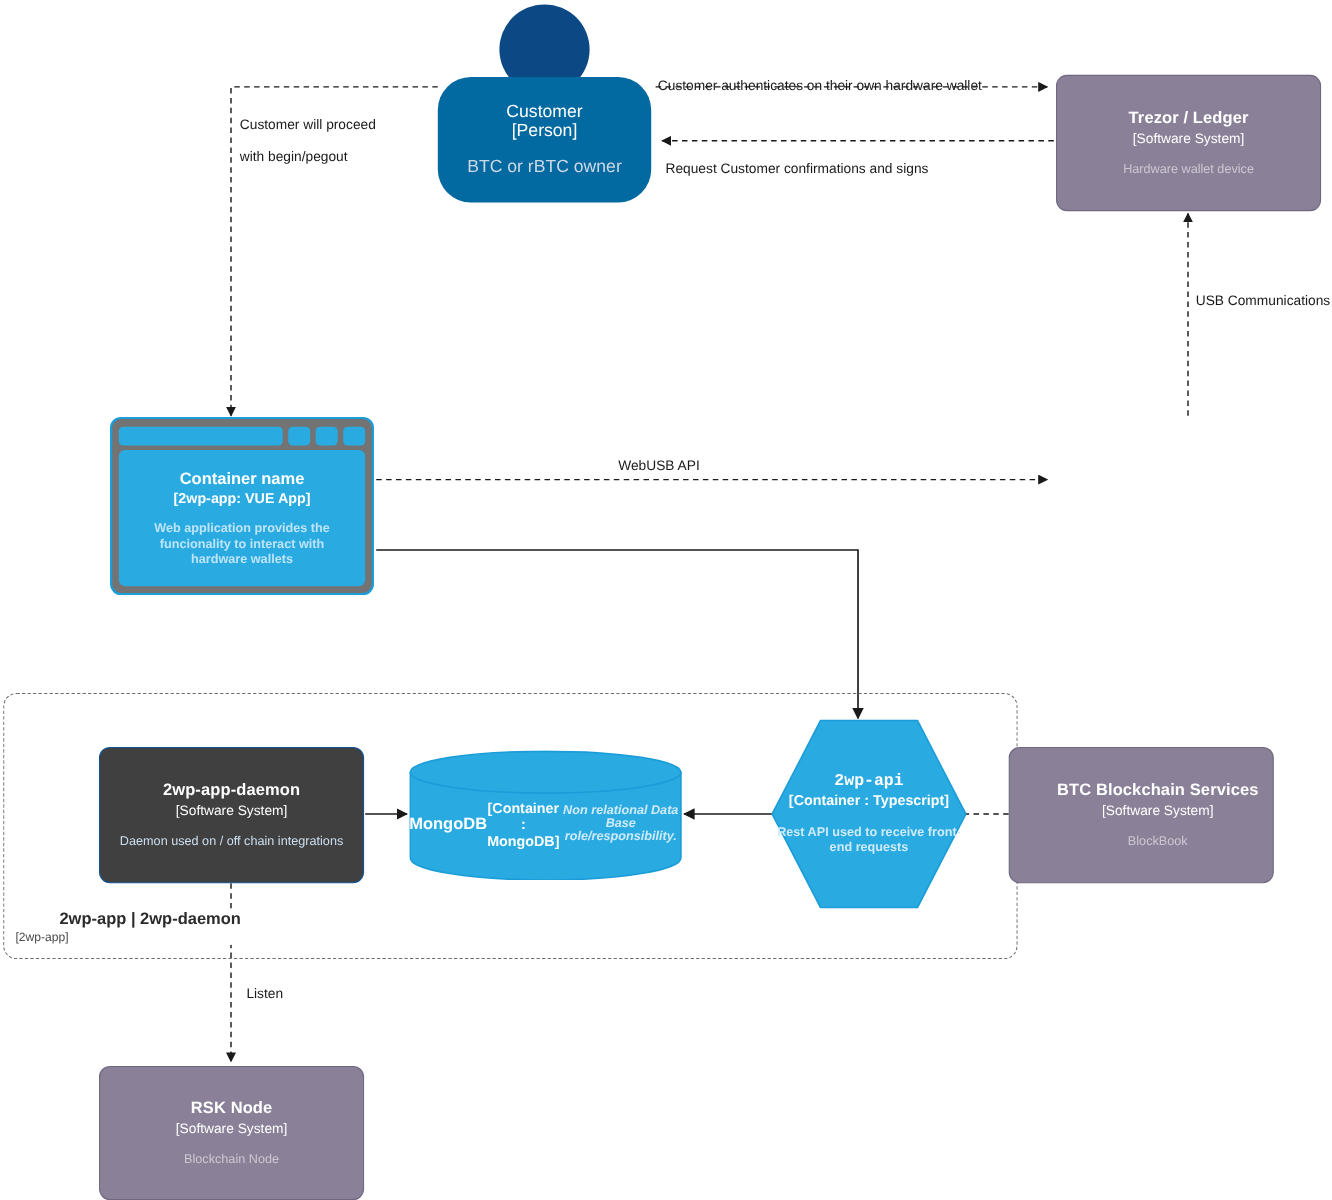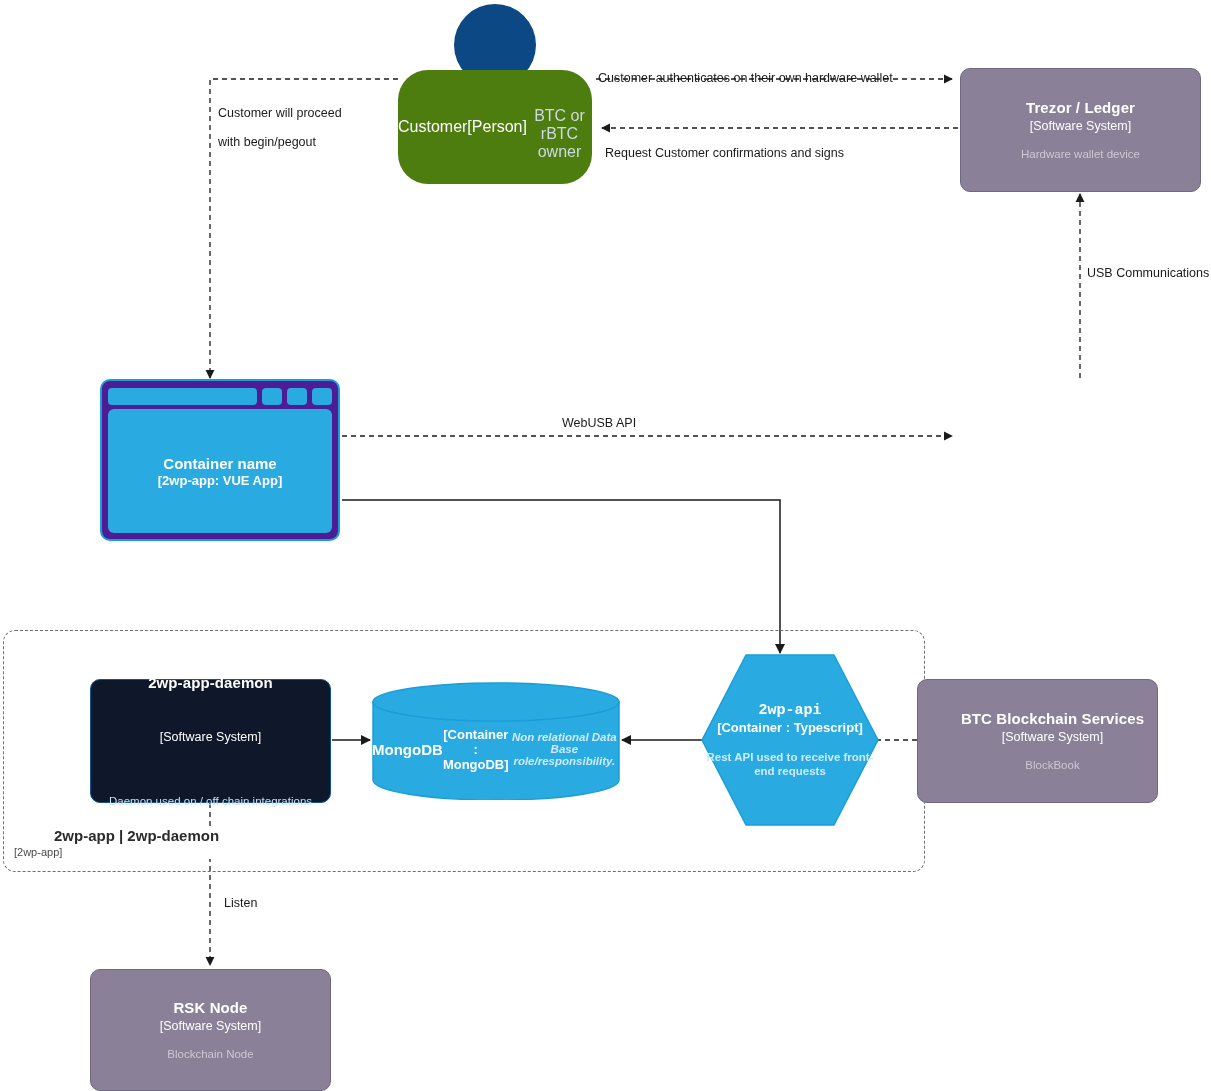--- a/index.html
+++ b/index.html
@@ -83,44 +83,43 @@
     border-radius: 50%;
     background: #0b4884;
   }
   .person-body {
     position: absolute;
     left: 0;
     top: 66px;
     width: 100%;
     height: 114px;
     border-radius: 30px;
-    background: #4d7c0f;
-    display: flex;
-    flex-direction: row;
-    align-items: center;
-    justify-content: center;
-    text-align: center;
+    background: #0369a1;
+    display: flex;
+    flex-direction: column;
+    align-items: center;
+    justify-content: center;
+    text-align: left;
     color: #fff;
   }
   .person-body .n-desc { color: #cfd9e5; margin-top: 14px; }
 
   
   .sysblue {
-    background: #0f172a;
+    background: #404040;
     border: 1px solid #0f5392;
     border-radius: 10px;
-    gap: 36px;
   }
   .sysblue .n-desc { color: #cddff0; }
 
   
   .browser {
     position: absolute;
     box-sizing: border-box;
-    background: #4c1d95;
+    background: #737373;
     border: 2px solid #1a9dd9;
     border-radius: 10px;
     z-index: 20;
     padding: 6px;
     display: flex;
     flex-direction: column;
   }
   .browser-bar {
     height: 19px;
     display: flex;
@@ -296,20 +295,21 @@
   <div class="browser" style="left:100px; top:379px; width:240px; height:162px;">
     <div class="browser-bar">
       <div class="browser-url"></div>
       <div class="browser-dot"></div>
       <div class="browser-dot"></div>
       <div class="browser-dot"></div>
     </div>
     <div class="browser-body">
       <div class="n-title">Container name</div>
       <div class="n-type">[2wp-app: VUE App]</div>
+      <div class="n-desc">Web application provides the funcionality to interact with hardware wallets</div>
     </div>
   </div>
 
   <div class="node sysblue" style="left:90px; top:679px; width:241px; height:124px;">
     <div class="n-title">2wp-app-daemon</div>
     <div class="n-type">[Software System]</div>
     <div class="n-desc">Daemon used on / off chain integrations</div>
   </div>
 
   <div class="cyl" style="left:372px; top:682px; width:248px; height:118px;">

